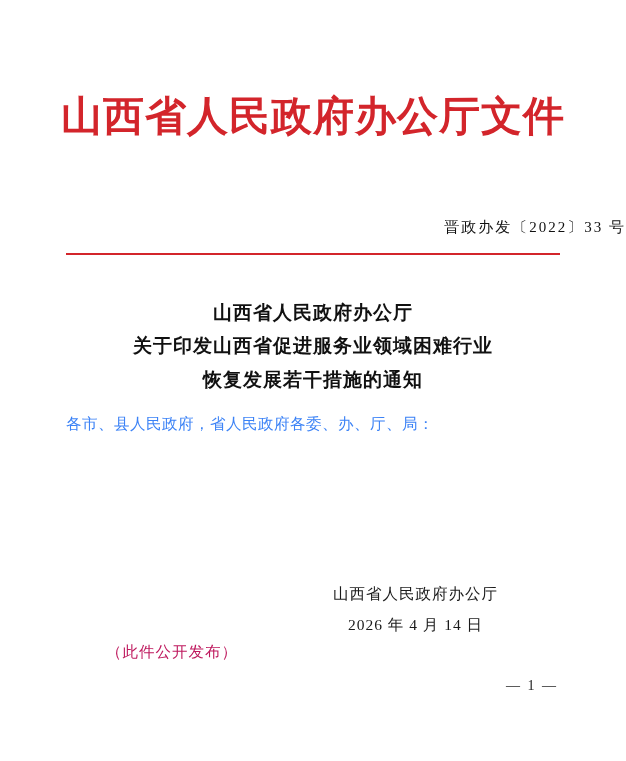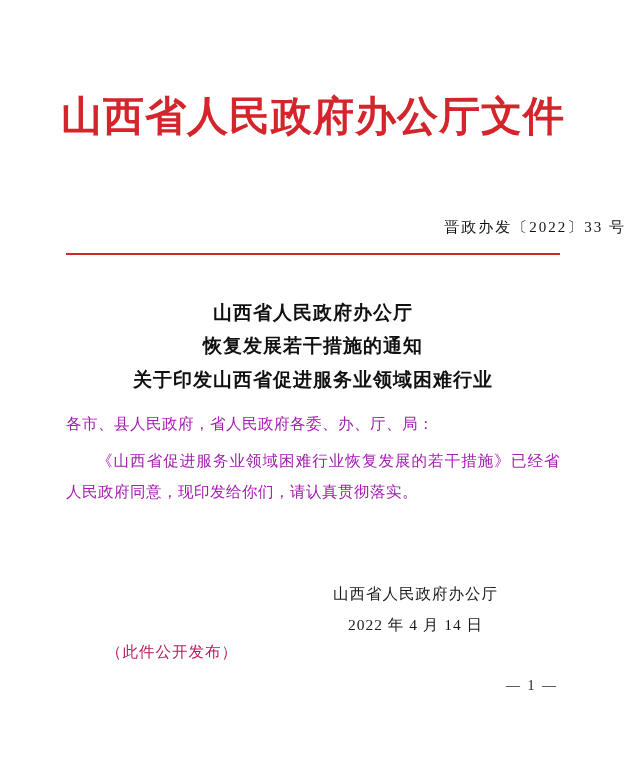--- a/index.html
+++ b/index.html
@@ -83,21 +83,21 @@
   .doc-title div {
     white-space: nowrap;
   }
 
   
   .body-block {
     position: absolute;
     left: 66px;
     right: 66px;
     top: 408px;
-    color: #a21caf;
+    color: #3b82f6;
     font-size: 15.5px;
     line-height: 2.0;
     letter-spacing: 0.5px;
   }
   .salutation {
     text-align: left;
   }
   .para {
     text-indent: 2em;
     text-align: justify;
@@ -149,31 +149,30 @@
   <div class="masthead">
     <div class="masthead-title">山西省人民政府办公厅文件</div>
   </div>
 
   <div class="doc-number">晋政办发〔2022〕33 号</div>
 
   <div class="red-rule"></div>
 
   <div class="doc-title">
     <div>山西省人民政府办公厅</div>
+    <div>关于印发山西省促进服务业领域困难行业</div>
     <div>恢复发展若干措施的通知</div>
-    <div>关于印发山西省促进服务业领域困难行业</div>
   </div>
 
   <div class="body-block">
     <div class="salutation">各市、县人民政府，省人民政府各委、办、厅、局：</div>
-    <div class="para">《山西省促进服务业领域困难行业恢复发展的若干措施》已经省人民政府同意，现印发给你们，请认真贯彻落实。</div>
   </div>
 
   <div class="signature">
     <div class="line">山西省人民政府办公厅</div>
-    <div class="line">2022 年 4 月 14 日</div>
+    <div class="line">2026 年 4 月 14 日</div>
   </div>
 
   <div class="public-notice">（此件公开发布）</div>
 
   <div class="page-number">— 1 —</div>
 
 </div>
 
 </body></html>

